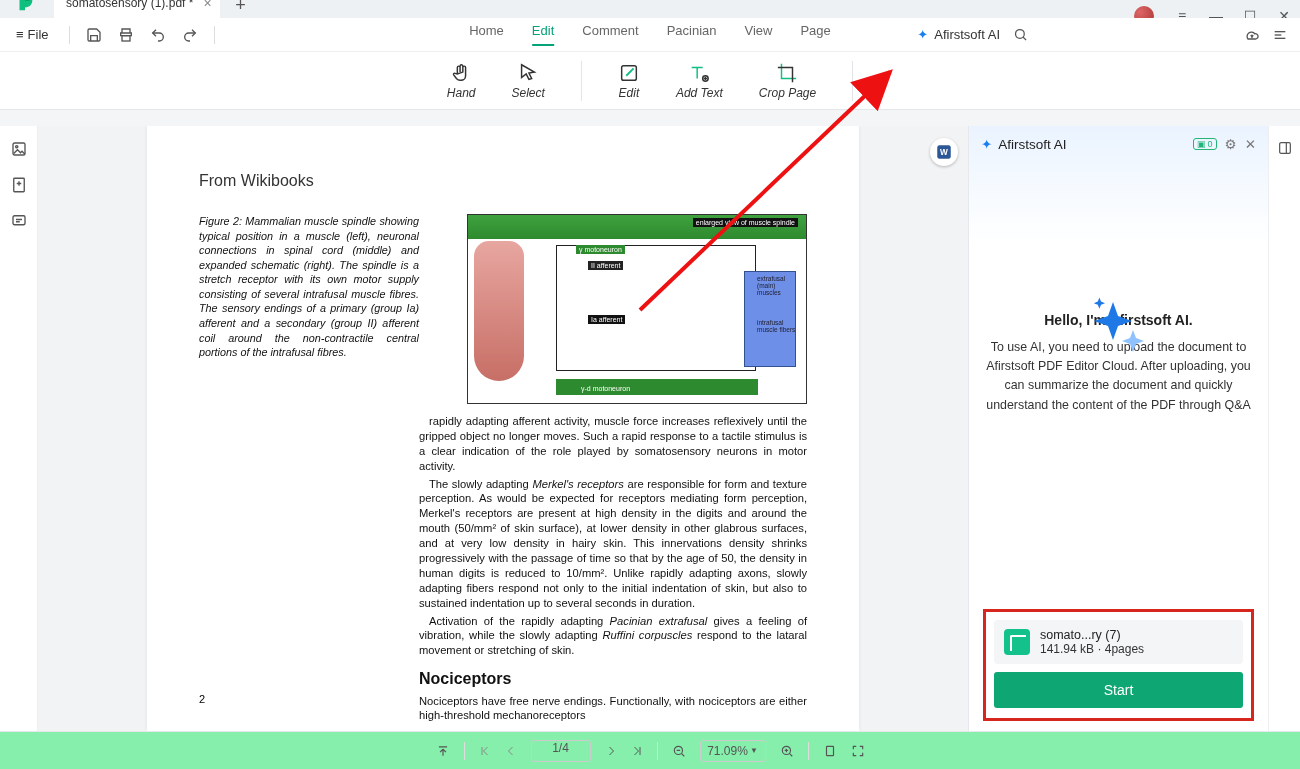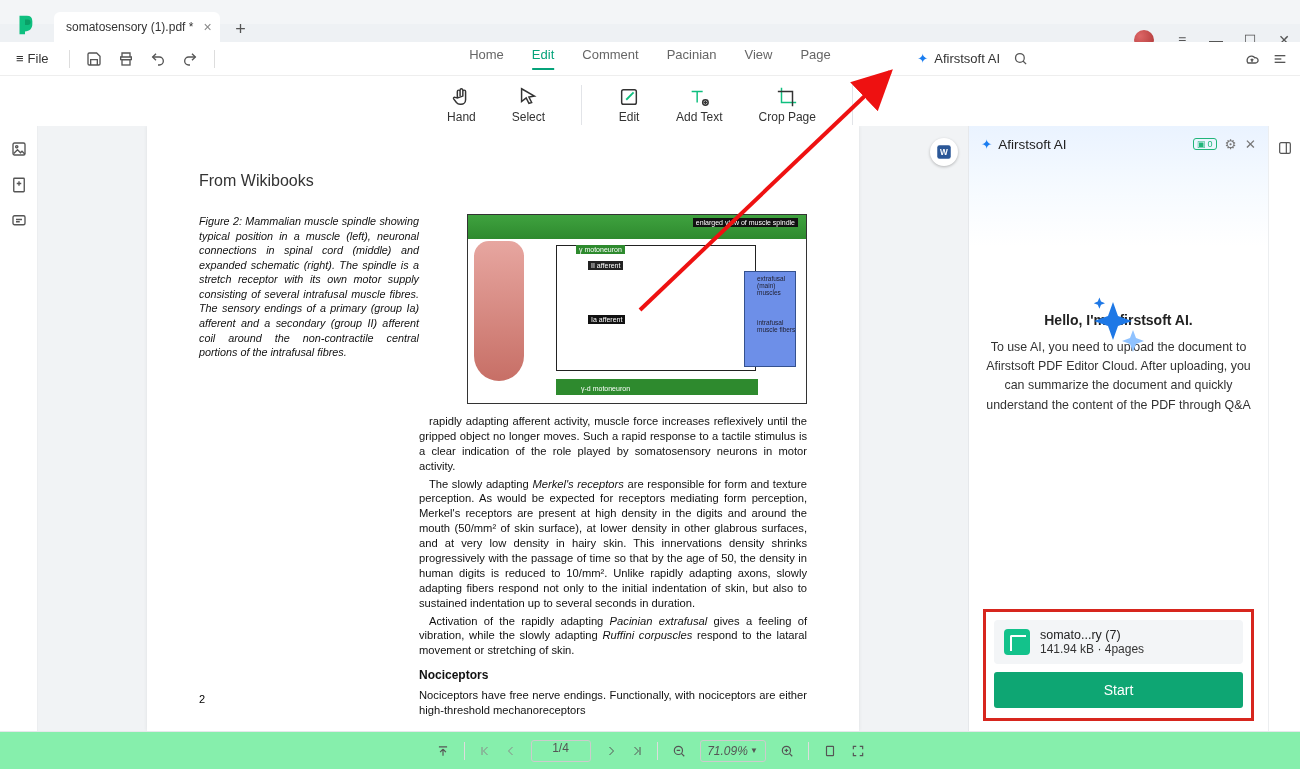--- a/index.html
+++ b/index.html
@@ -1,19 +1,19 @@
 <!DOCTYPE html>
 <html><head>
 <meta charset="utf-8">
 <style>
 * { box-sizing: border-box; margin: 0; padding: 0; font-family: -apple-system, "Segoe UI", Arial, sans-serif; }
 html, body { width: 1300px; height: 769px; overflow: hidden; background: #f3f5f7; }
 
 
-#titlebar { height: 18px; background: #eef1f4; display: flex; align-items: flex-end; padding-left: 10px; position: relative; margin-top: 24px; }
+#titlebar { height: 18px; background: #eef1f4; display: flex; align-items: flex-end; padding-left: 10px; position: relative; }
 #logo { width: 22px; height: 22px; margin: 0 18px 6px 4px; }
 #tab { height: 30px; min-width: 160px; background: #ffffff; border-radius: 6px 6px 0 0; display: flex; align-items: center; padding: 0 8px 0 12px; font-size: 12px; color: #333; }
 #tab span.close-x { margin-left: 10px; color: #888; font-size: 14px; cursor: pointer; }
 #newtab { width: 26px; height: 26px; margin-left: 8px; display:flex;align-items:center;justify-content:center; color:#555; font-size:18px; }
 #titlebar .win-controls { position:absolute; right:6px; top:6px; display:flex; gap:14px; color:#555; }
 #titlebar .win-controls .ctl { width:20px; height:20px; display:flex; align-items:center; justify-content:center; font-size:14px; }
 #avatar { width:20px;height:20px;border-radius:50%;background:radial-gradient(circle at 30% 30%, #d66, #a33); margin-right:4px;}
 
 
 #quickbar { height:34px; background:#ffffff; display:flex; align-items:center; padding:0 10px; position:relative; border-bottom:1px solid #eee;}
@@ -23,36 +23,36 @@
 #quickbar .menu-tabs { position:absolute; left:50%; transform:translateX(-50%); display:flex; gap:28px; font-size:13px; color:#666; }
 #quickbar .menu-tabs .mtab { padding-bottom:6px; cursor:pointer;}
 #quickbar .menu-tabs .mtab.active { color:#05a37a; border-bottom:2px solid #05a37a; font-weight:500;}
 #quickbar .ai-btn { position:absolute; right:46px; display:flex; align-items:center; gap:6px; font-size:13px; color:#333;}
 #quickbar .ai-sparkle{color:#1a7df0;}
 #right-upper-icons { display:flex; gap:12px; align-items:center; color:#555; position:absolute; right:12px; }
 #right-upper-icons svg{width:16px;height:16px;}
 
 
 #ribbon { height:58px; background:#ffffff; border-bottom:1px solid #e4e6e9; display:flex; justify-content:center; }
-#ribbon .rib-items{ display:flex; align-items:center; gap:36px;}
+#ribbon .rib-items{ display:flex; align-items:center; gap:36px;font-style:italic;}
 #ribbon .rib-item{ display:flex; flex-direction:column; align-items:center; font-size:12px; color:#333; gap:2px;}
 #ribbon .rib-item svg{ width:22px;height:22px; }
 #ribbon .v-sep{ width:1px;height:40px;background:#e2e4e8; align-self:center;}
 
 #main { position:absolute; top:126px; bottom:38px; left:0; right:0; display:flex; background:#f1f3f5;}
 #leftrail { width:38px; background:#ffffff; border-right:1px solid #eceef0; display:flex; flex-direction:column; align-items:center; gap:18px; padding-top:14px; color:#555;}
 #viewer { flex:1; position:relative; background:#f1f3f5; display:flex; justify-content:center; overflow:hidden;}
 #page { width:712px; min-height:100%; background:#ffffff; margin-top:0; box-shadow:0 0 4px rgba(0,0,0,0.08); position:relative; padding:46px 52px 30px 52px; font-family: "Times New Roman", serif;}
 #page .src{ font-size:16px; color:#333; margin-bottom:24px;}
 #page .caption-fig{ width:220px; float:left; font-size:10.8px; line-height:1.35; text-align:justify; color:#111; font-style:italic; margin-right:14px;}
 #page .figure-box{ float:right; width:340px; height:190px; border:1px solid #333; margin-bottom:10px; position:relative; overflow:hidden;}
 #page .clr{clear:both;}
 #page .body-col{ margin-left:220px; font-size:11.2px; line-height:1.33; text-align:justify; color:#111;}
 #page .body-col p{ margin-bottom:3px; text-indent:10px;}
-#page .body-col h4{ font-size:12px; margin:10px 0 4px 0;}
+#page .body-col h4{ font-size:16px; margin:10px 0 4px 0;}
 #page .pgnum{ position:absolute; bottom:26px; left:52px; font-size:11px;}
 #word-badge{ position:absolute; top:146px; right:340px; width:28px;height:28px;border-radius:50%;background:#fff; box-shadow:0 1px 3px rgba(0,0,0,0.25); display:flex;align-items:center;justify-content:center; z-index:5;}
 
 .figure-box .bg-green{position:absolute;left:0;top:0;right:0;height:24px;background:linear-gradient(#3fa23f,#2e8a2e);}
 .figure-box .bg-bot{position:absolute;left:88px;right:48px;bottom:8px;height:16px;background:#2e8a2e;}
 .figure-box .lbl{position:absolute;background:#111;color:#fff;font-size:7px;padding:1px 3px;}
 .figure-box .lbl.top{right:8px;top:3px;background:#111;}
 .figure-box .muscle{position:absolute;left:6px;top:26px;width:50px;height:140px;background:linear-gradient(#e7a6a0,#c76f66);border-radius:24px 24px 40px 40px;}
 .figure-box .box-blue{position:absolute;right:10px;top:56px;width:52px;height:96px;background:#6d8fe8;border:1px solid #34518f;}
 .figure-box .frame{position:absolute;left:88px;top:30px;width:200px;height:126px;border:1px solid #222;}
@@ -69,21 +69,21 @@
 #ai-upload-box .file-row .fi{ width:26px;height:26px;background:#13c28b;border-radius:4px; position:relative;}
 #ai-upload-box .file-row .fi::after{content:"";position:absolute;left:6px;top:6px;width:14px;height:14px;border:2px solid #fff;border-right:none;border-bottom:none;border-radius:2px 0 0 0;}
 #ai-upload-box .file-row .meta .fname{font-size:12.5px;color:#222;}
 #ai-upload-box .file-row .meta .fsub{font-size:12px;color:#333;}
 #ai-upload-box .start-btn{ margin-top:8px; width:100%; background:#0ea673; color:#fff; font-size:14px; padding:10px 0; border:none; border-radius:3px;}
 #rightrail { width:32px; background:#ffffff; border-left:1px solid #eceef0; display:flex; flex-direction:column; align-items:center; padding-top:14px; color:#555;}
 
 #statusbar { position:absolute; bottom:0; left:0; right:0; height:38px; background:#86efac; border-top:1px solid #e6e8eb; display:flex; align-items:center; justify-content:center; gap:14px; color:#555; font-size:12px;}
 #statusbar .v-sep{width:1px;height:18px;background:#ddd;}
 #statusbar .pg-input{ width:60px;height:22px;border:1px solid #ccc;border-radius:3px;text-align:center; font-size:12px;}
-#statusbar .zoom-input{ width:66px;height:22px;border:1px solid #ccc;border-radius:3px;text-align:center; font-size:12px; display:flex; align-items:center; justify-content:center; gap:2px;font-style:italic;}
+#statusbar .zoom-input{ width:66px;height:22px;border:1px solid #ccc;border-radius:3px;text-align:center; font-size:12px; display:flex; align-items:center; justify-content:center; gap:2px;}
 svg { display:block; }
 
 #red-arrow{ position:absolute; left:620px; top:60px; width:300px; height:260px; z-index:20; pointer-events:none;}
 </style>
 </head>
 <body>
 
 <div id="titlebar">
   <svg id="logo" viewBox="0 0 24 24">
       <path fill="#0fbf7f" d="M6 2h8c4 0 6 2 6 6v3c0 5-3 8-8 8v3H6V2z"></path>

